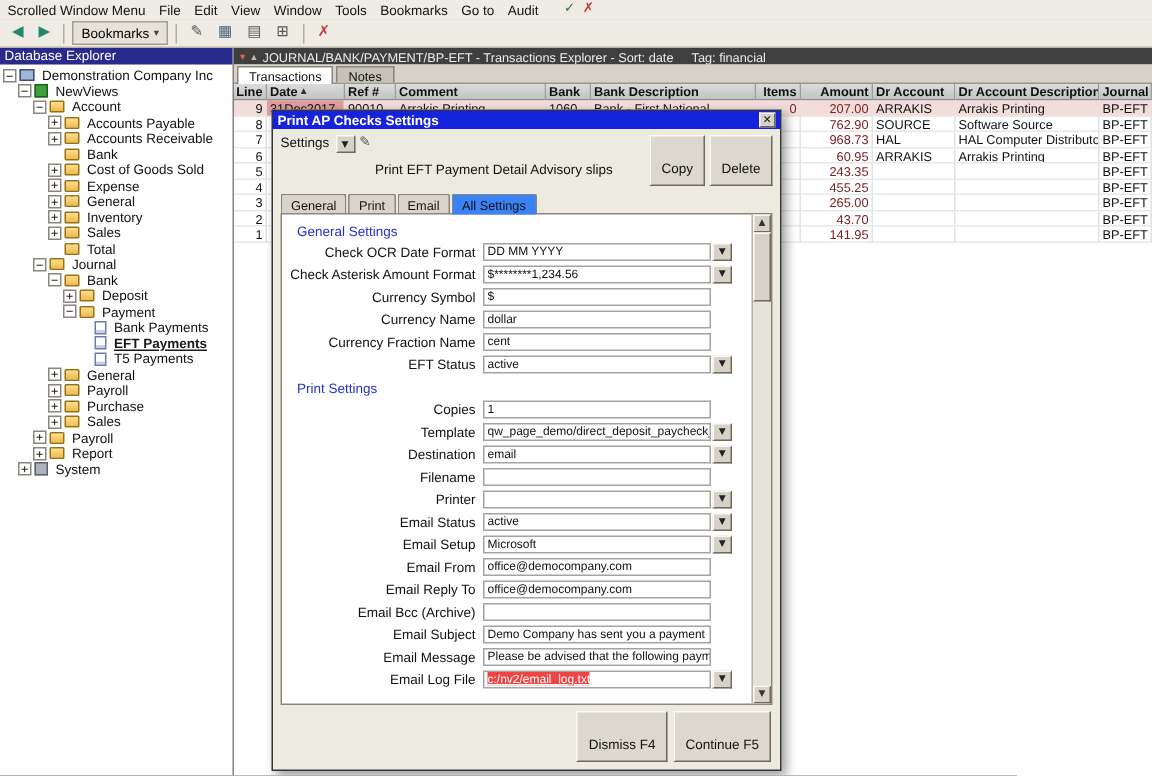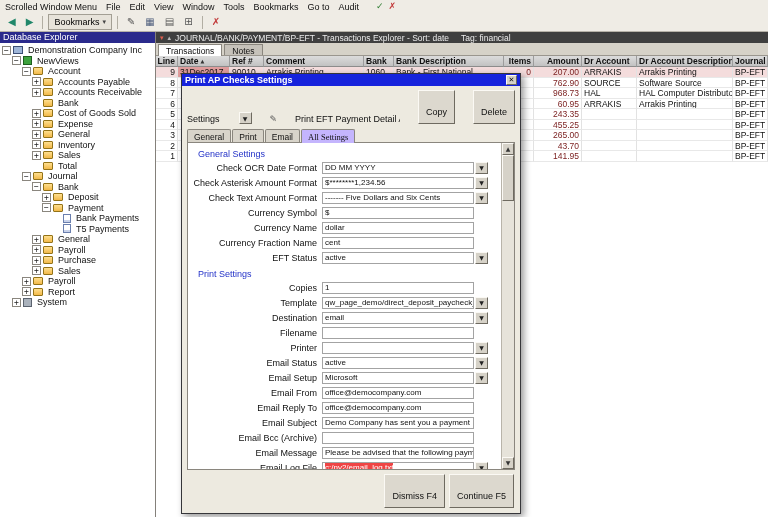--- a/index.html
+++ b/index.html
@@ -54,28 +54,28 @@
   .td{height:10.5px;line-height:10px;padding:0 2px;border-right:1px solid #e2e2e2;border-bottom:1px solid #e8e8e8;overflow:hidden;white-space:nowrap;}
   .td.right{text-align:right;}
   .td.num{color:#7c2222;}
   .td.sel{background:#f4dcdc;}
   .td.sel-date{background:#e09c9c;}
 
   
   .dialog{position:absolute;left:181px;top:73px;width:340px;height:441px;background:#edeae0;border:1px solid #36363a;box-shadow:3px 3px 7px rgba(0,0,0,.4);display:flex;flex-direction:column;z-index:10;}
   .dialog-titlebar{height:12px;flex:none;background:#1623dc;color:#fff;font-weight:bold;display:flex;align-items:center;padding:0 3px;}
   .dialog-close{margin-left:auto;width:11px;height:10px;background:#d6d2c8;border:1px solid;border-color:#fbf9f4 #6e6a60 #6e6a60 #fbf9f4;font:7px/8px "DejaVu Sans",sans-serif;text-align:center;padding:0;color:#111;}
-  .settings-row{flex:none;display:flex;align-items:flex-end;gap:18px;padding:4px 5px 3px;}
+  .settings-row{flex:none;display:flex;align-items:flex-start;gap:3px;padding:4px 5px 3px;}
   .pencil{font-family:"DejaVu Sans",sans-serif;color:#555;}
   .setting-name{flex:1;overflow:hidden;white-space:nowrap;margin-top:18px;}
   .btn{background:#dcd8ce;border:1px solid;border-color:#fbf9f4 #6e6a60 #6e6a60 #fbf9f4;font:9px "Liberation Sans",sans-serif;height:14px;padding:16px 7px;color:#111;}
   .dd-btn{width:13px;height:12px;flex:none;background:#d6d2c8;border:1px solid;border-color:#fbf9f4 #6e6a60 #6e6a60 #fbf9f4;font:6px/9px "DejaVu Sans",sans-serif;color:#222;padding:0;margin-left:1px;}
   .dialog-tabs{flex:none;display:flex;padding:2px 5px 0;gap:1px;position:relative;z-index:2;}
   .dtab{height:13px;padding:2px 6px 0;background:#d8d4ca;border:1px solid #8a867e;border-bottom:none;border-radius:2px 2px 0 0;font-size:8.5px;}
-  .dtab.active{background:#c4b5fd;margin-bottom:-1px;height:14px;font-family:Liberation Serif, serif;}
+  .dtab.active{background:#3b82f6;margin-bottom:-1px;height:14px;}
   .dialog-content{flex:1;margin:0 5px;border:1px solid #8a867e;background:#fff;position:relative;overflow:hidden;}
   .fields{position:absolute;top:0;left:0;right:13px;bottom:0;padding-top:3px;}
   .section-heading{color:#2433c8;padding:3px 0 2px 10px;}
   .field-row{display:flex;align-items:center;margin-bottom:2px;height:13px;}
   .field-label{width:134px;flex:none;text-align:right;padding-right:5px;}
   .field-input{width:152px;flex:none;height:12px;border:1px solid #a3a3a3;background:#fff;display:flex;align-items:center;padding:0 2px;overflow:hidden;white-space:nowrap;font-size:8px;}
   .field-value.text-selected{background:#ef4444;color:#fff;text-decoration:underline;}
   .vscroll{position:absolute;top:0;right:0;bottom:0;width:13px;background:#eceae2;border-left:1px solid #b8b4aa;display:flex;flex-direction:column;}
   .scroll-btn{height:12px;flex:none;background:#d6d2c8;border:1px solid;border-color:#fbf9f4 #6e6a60 #6e6a60 #fbf9f4;font:6px/10px "DejaVu Sans",sans-serif;text-align:center;color:#333;}
   .scroll-track{flex:1;position:relative;background:#e6e3da;}
@@ -220,20 +220,25 @@
           </div>
           <div class="tree-item" style="padding-left: 42px;">
             <span class="tree-box">−</span>
             <span class="tree-icon icon-folder"></span>
             <span class="tree-label">Payment</span>
           </div>
           <div class="tree-item" style="padding-left: 52px;">
             <span class="tree-box-spacer"></span>
             <span class="tree-icon icon-doc"></span>
             <span class="tree-label">Bank Payments</span>
+          </div>
+          <div class="tree-item selected" style="padding-left: 52px;">
+            <span class="tree-box-spacer"></span>
+            <span class="tree-icon icon-doc"></span>
+            <span class="tree-label">EFT Payments</span>
           </div>
           <div class="tree-item" style="padding-left: 52px;">
             <span class="tree-box-spacer"></span>
             <span class="tree-icon icon-doc"></span>
             <span class="tree-label">T5 Payments</span>
           </div>
           <div class="tree-item" style="padding-left: 32px;">
             <span class="tree-box">+</span>
             <span class="tree-icon icon-folder"></span>
             <span class="tree-label">General</span>
@@ -453,27 +458,20 @@
             <button class="dd-btn">▼</button>
           </div>
           <div class="field-row">
             <span class="field-label">Check Asterisk Amount Format</span>
             <div class="field-input">
               <span class="field-value">$********1,234.56</span>
             </div>
             <button class="dd-btn">▼</button>
           </div>
           <div class="field-row">
-            <span class="field-label">Check Text Amount Format</span>
-            <div class="field-input">
-              <span class="field-value">------- Five Dollars and Six Cents</span>
-            </div>
-            <button class="dd-btn">▼</button>
-          </div>
-          <div class="field-row">
             <span class="field-label">Currency Symbol</span>
             <div class="field-input">
               <span class="field-value">$</span>
             </div>
           </div>
           <div class="field-row">
             <span class="field-label">Currency Name</span>
             <div class="field-input">
               <span class="field-value">dollar</span>
             </div>
@@ -545,29 +543,29 @@
               <span class="field-value">office@democompany.com</span>
             </div>
           </div>
           <div class="field-row">
             <span class="field-label">Email Reply To</span>
             <div class="field-input">
               <span class="field-value">office@democompany.com</span>
             </div>
           </div>
           <div class="field-row">
+            <span class="field-label">Email Bcc (Archive)</span>
+            <div class="field-input">
+              <span class="field-value"></span>
+            </div>
+          </div>
+          <div class="field-row">
             <span class="field-label">Email Subject</span>
             <div class="field-input">
               <span class="field-value">Demo Company has sent you a payment</span>
-            </div>
-          </div>
-          <div class="field-row">
-            <span class="field-label">Email Bcc (Archive)</span>
-            <div class="field-input">
-              <span class="field-value"></span>
             </div>
           </div>
           <div class="field-row">
             <span class="field-label">Email Message</span>
             <div class="field-input">
               <span class="field-value">Please be advised that the following payment has been sent to you by EFT</span>
             </div>
           </div>
           <div class="field-row">
             <span class="field-label">Email Log File</span>

